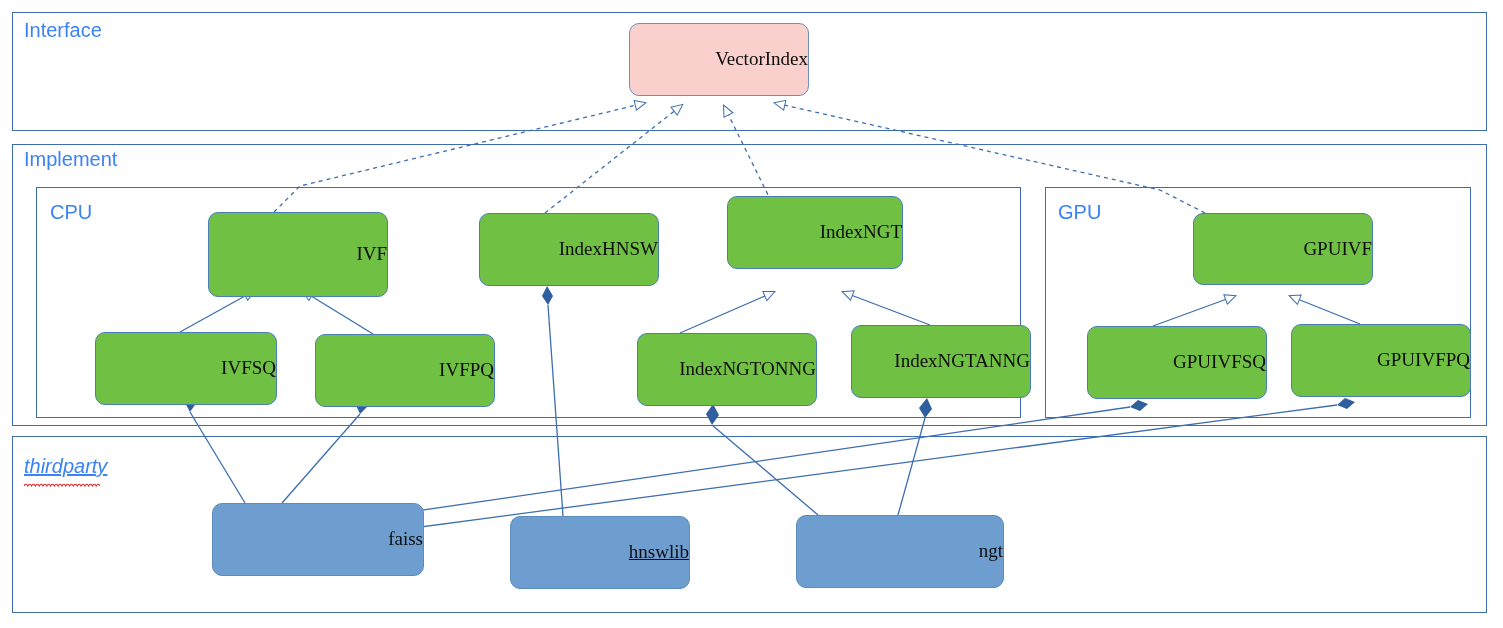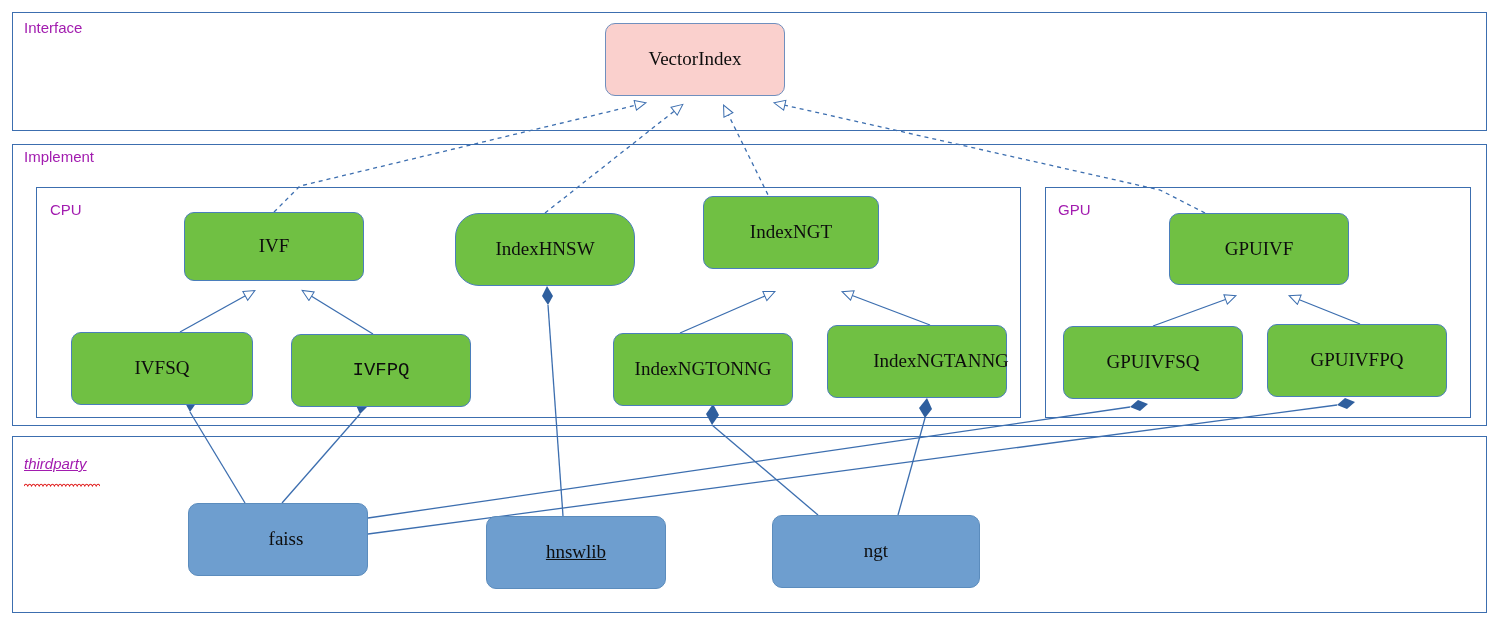--- a/index.html
+++ b/index.html
@@ -10,33 +10,34 @@
   }
   #diagram{position:relative;width:1503px;height:628px;background:#fff;}
   .svg-layer{position:absolute;left:0;top:0;width:1503px;height:628px;}
   .group-box{
     position:absolute;box-sizing:border-box;
     border:1px solid #3c6eaf;background:transparent;
   }
   .group-label{
     position:absolute;
     font-family:"Liberation Sans", sans-serif;
-    font-size:15px;color:#a21caf;white-space:nowrap;
+    font-size:20px;color:#3b82f6;white-space:nowrap;
     line-height:1;
   }
   .group-label.spell{ text-decoration:underline;font-style:italic; }
   .spell-wrap{position:absolute;}
   .node{
     position:absolute;box-sizing:border-box;
     border:1px solid #4a7ebb;border-radius:10px;
-    display:flex;align-items:center;justify-content:center;
+    display:flex;align-items:center;justify-content:flex-end;
     font-family:"Liberation Serif", serif;
     font-size:19px;color:#0d0d0d;
     text-align:center;line-height:1.1;
     z-index:3;
+    margin-left:24px;
   }
   .node.iface{background:#fad0cd;border-color:#6f8fbe;}
   .node.impl{background:#70c043;border-color:#4a7ebb;}
   .node.third{background:#6e9ecf;border-color:#5b8cbd;}
   .node .lbl{pointer-events:none;}
 </style>
 </head>
 <body>
 
 <div id="diagram">
@@ -123,51 +124,51 @@
     <g>
       <path d="M898,515 L925,418" fill="none" stroke="#3c6eaf" stroke-width="1.3"></path>
       <polygon points="925,418 919,408 927,398 932,409" fill="#2f5f9e"></polygon>
     </g>
   </svg>
 
   <div id="nodes-root">
       <div class="node iface" style="left: 605px; top: 23px; width: 180px; height: 73px;">
         <span class="lbl">VectorIndex</span>
       </div>
-      <div class="node impl" style="left: 184px; top: 212px; width: 180px; height: 69px;">
+      <div class="node impl" style="left: 184px; top: 212px; width: 180px; height: 85px;">
         <span class="lbl">IVF</span>
       </div>
-      <div class="node impl" style="left: 455px; top: 213px; width: 180px; height: 73px; border-radius: 24px;">
+      <div class="node impl" style="left: 455px; top: 213px; width: 180px; height: 73px;">
         <span class="lbl">IndexHNSW</span>
       </div>
       <div class="node impl" style="left: 703px; top: 196px; width: 176px; height: 73px;">
         <span class="lbl">IndexNGT</span>
       </div>
       <div class="node impl" style="left: 1169px; top: 213px; width: 180px; height: 72px;">
         <span class="lbl">GPUIVF</span>
       </div>
       <div class="node impl" style="left: 71px; top: 332px; width: 182px; height: 73px;">
         <span class="lbl">IVFSQ</span>
       </div>
-      <div class="node impl" style="left: 291px; top: 334px; width: 180px; height: 73px; font-family: Liberation Mono, monospace;">
+      <div class="node impl" style="left: 291px; top: 334px; width: 180px; height: 73px;">
         <span class="lbl">IVFPQ</span>
       </div>
       <div class="node impl" style="left: 613px; top: 333px; width: 180px; height: 73px;">
         <span class="lbl">IndexNGTONNG</span>
       </div>
       <div class="node impl" style="left: 827px; top: 325px; width: 180px; height: 73px; padding-left: 48px;">
         <span class="lbl">IndexNGTANNG</span>
       </div>
       <div class="node impl" style="left: 1063px; top: 326px; width: 180px; height: 73px;">
         <span class="lbl">GPUIVFSQ</span>
       </div>
       <div class="node impl" style="left: 1267px; top: 324px; width: 180px; height: 73px;">
         <span class="lbl">GPUIVFPQ</span>
       </div>
-      <div class="node third" style="left: 188px; top: 503px; width: 180px; height: 73px; padding-left: 16px;">
+      <div class="node third" style="left: 188px; top: 503px; width: 212px; height: 73px; padding-left: 16px;">
         <span class="lbl">faiss</span>
       </div>
       <div class="node third" style="left: 486px; top: 516px; width: 180px; height: 73px; text-decoration: underline;">
         <span class="lbl">hnswlib</span>
       </div>
       <div class="node third" style="left: 772px; top: 515px; width: 208px; height: 73px;">
         <span class="lbl">ngt</span>
       </div>
     </div>
 

